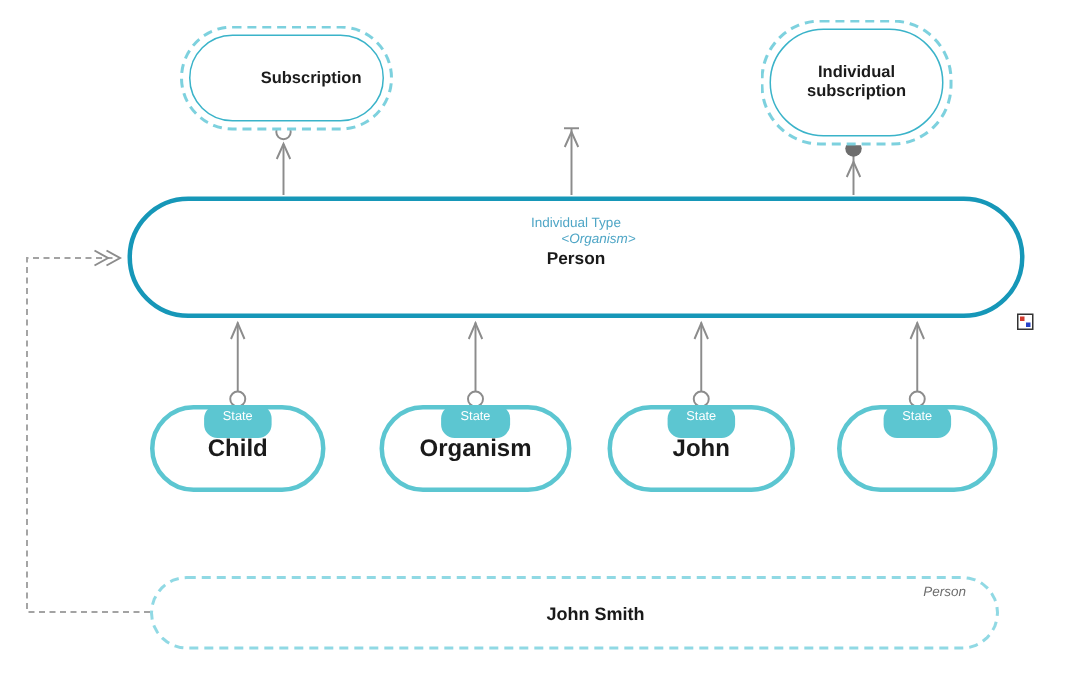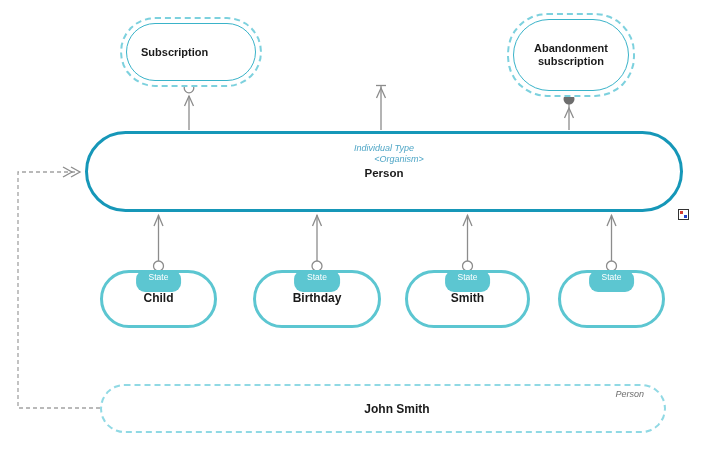--- a/index.html
+++ b/index.html
@@ -4,41 +4,41 @@
 <style>
   html,body{margin:0;padding:0;background:#ffffff;}
   body{font-family:"Liberation Sans", sans-serif;}
   .canvas{position:relative;width:722px;height:458px;background:#ffffff;overflow:hidden;}
 
   
   .wires{position:absolute;left:0;top:0;width:722px;height:458px;z-index:1;}
 
   
   .event{position:absolute;border:2px dashed #7dd1de;border-radius:40px;z-index:2;background:#fff;}
-  .event-inner{position:absolute;left:4px;top:4px;right:4px;bottom:4px;border:1.5px solid #3ab3c9;border-radius:36px;background:#fff;display:flex;align-items:center;justify-content:flex-start;}
+  .event-inner{position:absolute;left:4px;top:4px;right:4px;bottom:4px;border:1.5px solid #3ab3c9;border-radius:36px;background:#fff;display:flex;align-items:center;justify-content:flex-end;}
   .event-label{font-size:11px;font-weight:bold;color:#1b1b1b;text-align:center;line-height:13px;padding:0 14px;}
   .e0{left:120px;top:17px;width:138px;height:66px;}
   .e1{left:310px;top:17px;width:138px;height:66px;}
   .e2{left:507px;top:13px;width:124px;height:80px;}
 
   
   .person{position:absolute;left:85px;top:131px;width:598px;height:81px;box-sizing:border-box;border:3px solid #1697b8;border-radius:41px;background:#fff;z-index:2;text-align:center;}
-  .person-stereotype{margin-top:9px;font-size:9px;font-style:italic;color:#4fa6c6;line-height:11px;}
+  .person-stereotype{margin-top:9px;font-size:9px;color:#4fa6c6;line-height:11px;}
   .person-classifier{font-size:9px;font-style:italic;color:#4fa6c6;line-height:11px;margin-left:30px;}
   .person-label{margin-top:2px;font-size:11.5px;font-weight:bold;color:#1a1a1a;}
 
   
   .ref-icon{position:absolute;left:678px;top:209px;width:9px;height:9px;background:#fff;border:1px solid #333;z-index:3;}
   .ri-red{position:absolute;left:1px;top:1px;width:3px;height:3px;background:#d23a2e;}
   .ri-blue{position:absolute;right:1px;bottom:1px;width:3px;height:3px;background:#2742c8;}
 
   
   .state{position:absolute;top:270px;height:58px;box-sizing:border-box;border:3px solid #5cc6d1;border-radius:29px;background:#fff;z-index:2;}
   .state-tab{position:absolute;top:-3px;left:50%;transform:translateX(-50%);background:#5cc6d1;color:#ffffff;font-size:8.5px;line-height:10px;padding:2px 13px 10px;border-radius:9px;white-space:nowrap;}
-  .state-label{margin-top:18px;text-align:center;font-size:12px;font-weight:bold;color:#1a1a1a;}
+  .state-label{margin-top:18px;text-align:center;font-size:16px;font-weight:bold;color:#1a1a1a;}
   .s0{left:100px;width:117px;}
   .s1{left:253px;width:128px;}
   .s2{left:405px;width:125px;}
   .s3{left:558px;width:107px;}
 
   
   .instance{position:absolute;left:100px;top:384px;width:566px;height:49px;box-sizing:border-box;border:2px dashed #90d9e4;border-radius:25px;background:#fff;z-index:2;}
   .instance-type{position:absolute;top:3px;right:20px;font-size:9px;font-style:italic;color:#6e6e6e;}
   .instance-label{position:absolute;left:0;right:0;top:16px;text-align:center;font-size:12px;font-weight:bold;color:#1a1a1a;padding-left:28px;}
 </style>
@@ -98,45 +98,45 @@
     </g>
   </svg>
 
   <div class="event e0">
     <div class="event-inner">
       <div class="event-label">Subscription</div>
     </div>
   </div>
   <div class="event e2">
     <div class="event-inner">
-      <div class="event-label">Abandonment subscription</div>
+      <div class="event-label">Individual subscription</div>
     </div>
   </div>
 
   <div class="person">
     <div class="person-stereotype">Individual Type</div>
     <div class="person-classifier">&lt;Organism&gt;</div>
     <div class="person-label">Person</div>
   </div>
   <div class="ref-icon">
     <span class="ri-red"></span>
     <span class="ri-blue"></span>
   </div>
 
   <div class="state s0">
     <div class="state-tab">State</div>
     <div class="state-label">Child</div>
   </div>
   <div class="state s1">
     <div class="state-tab">State</div>
-    <div class="state-label">Birthday</div>
+    <div class="state-label">Organism</div>
   </div>
   <div class="state s2">
     <div class="state-tab">State</div>
-    <div class="state-label">Smith</div>
+    <div class="state-label">John</div>
   </div>
   <div class="state s3">
     <div class="state-tab">State</div>
   </div>
 
   <div class="instance">
     <div class="instance-type">Person</div>
     <div class="instance-label">John Smith</div>
   </div>
 

